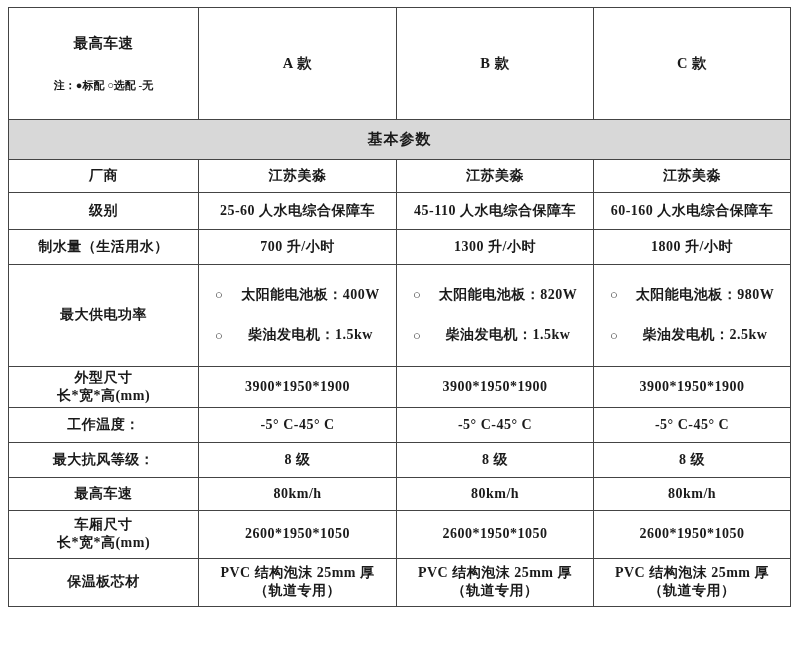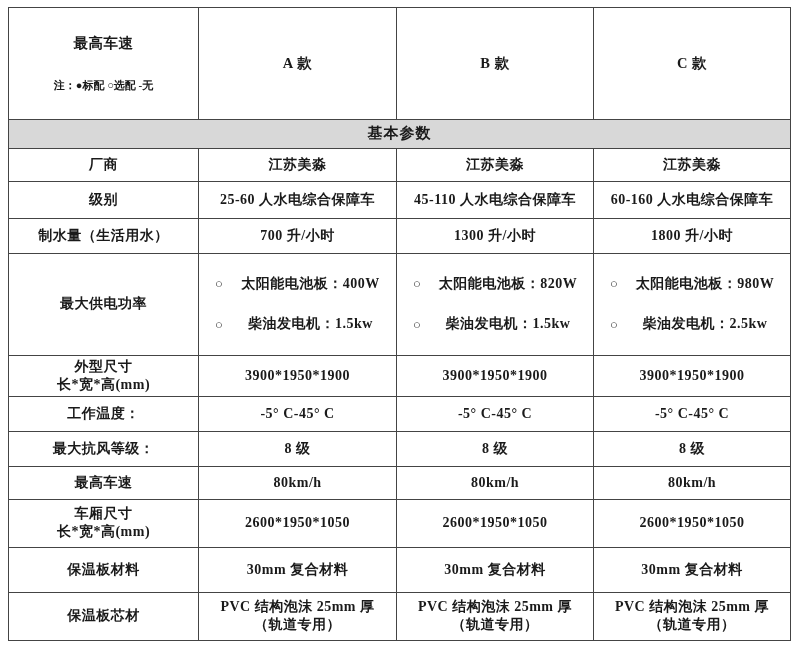--- a/index.html
+++ b/index.html
@@ -52,21 +52,21 @@
     line-height:1.75;
   }
   .pmark{
     position:absolute;
     left:12px;top:50%;
     transform:translateY(-50%);
     font-size:13px;
   }
   
   .rh-header{height:46px;}
-  .rh-section{height:29px;}
+  .rh-section{height:40px;}
   .rh-33{height:33px;margin-left:6px;}
   .rh-37{height:37px;}
   .rh-35{height:35px;}
   .rh-53{height:53px;}
   .rh-41{height:41px;}
   .rh-32{height:32px;}
   .rh-48{height:48px;}
   .rh-45{height:45px;}
 </style>
 </head>
@@ -164,26 +164,20 @@
 
 
   <tr class="rh-48">
     <td class="lbl">车厢尺寸
 长*宽*高(mm)</td>
     <td class="val">2600*1950*1050</td>
     <td class="val">2600*1950*1050</td>
     <td class="val">2600*1950*1050</td>
   </tr>
 
-  <tr class="rh-45">
-    <td class="lbl">保温板材料</td>
-    <td class="val">30mm 复合材料</td>
-    <td class="val">30mm 复合材料</td>
-    <td class="val">30mm 复合材料</td>
-  </tr>
 
   <tr class="rh-48">
     <td class="lbl">保温板芯材</td>
     <td class="val">PVC 结构泡沫 25mm 厚
 （轨道专用）</td>
     <td class="val">PVC 结构泡沫 25mm 厚
 （轨道专用）</td>
     <td class="val">PVC 结构泡沫 25mm 厚
 （轨道专用）</td>
   </tr>

